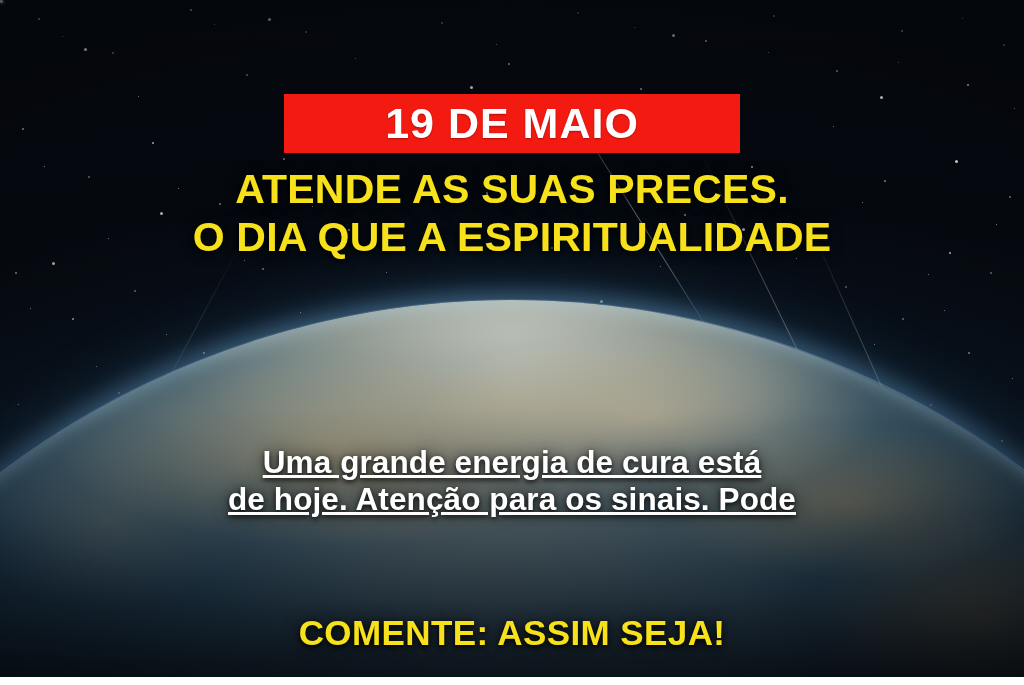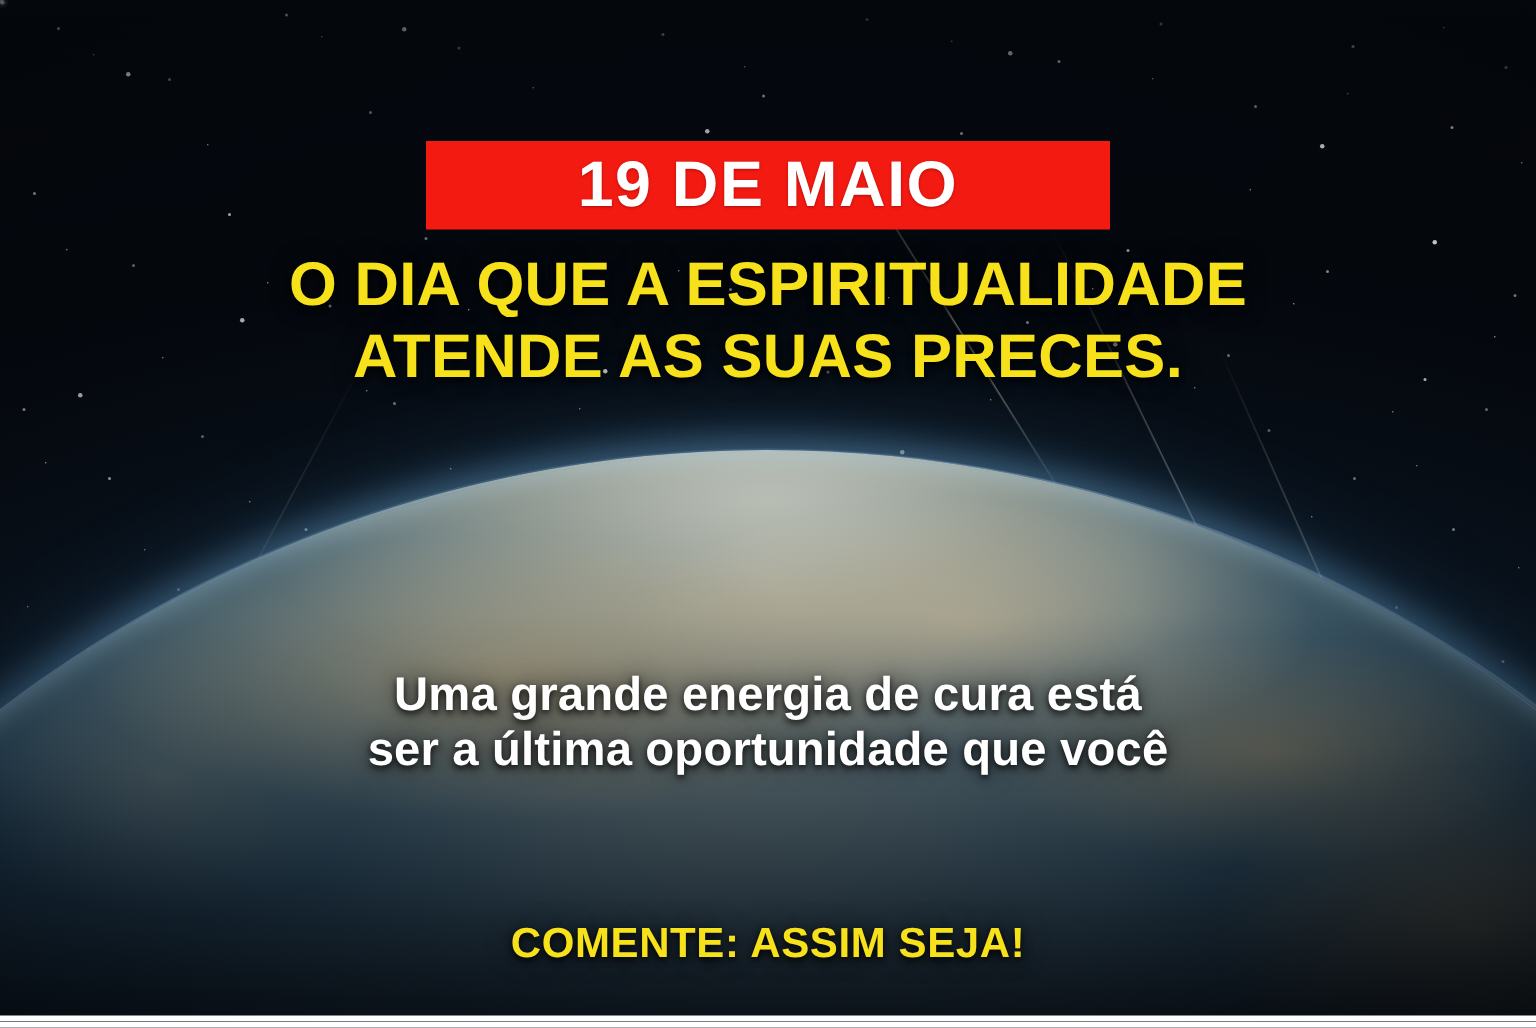--- a/index.html
+++ b/index.html
@@ -213,26 +213,26 @@
     font-size:31.5px;
     font-weight:bold;
     line-height:1.19;
     color:#ffffff;
     letter-spacing:.1px;
     text-shadow:
       0 2px 5px rgba(0,0,0,.85),
       0 0 16px rgba(0,0,0,.65);
     padding:0 50px;
   }
-  .body-copy span{display:block; white-space:nowrap;}
+  .body-copy span{display:block; white-space:nowrap;text-decoration:underline;}
 
   .cta{
     position:absolute;
     left:0; right:0; top:615px;
-    font-size:28px;
+    font-size:35px;
     font-weight:bold;
     line-height:1;
     letter-spacing:.4px;
     text-shadow:
       0 2px 5px rgba(0,0,0,.9),
       0 0 16px rgba(0,0,0,.6);
   }
 
   .bottom-strip{
     position:absolute;
@@ -267,26 +267,26 @@
 
   <div class="vignette"></div>
 
   <div class="content">
 
     <div class="date-banner" style="background: rgb(243, 26, 18);">
       <div class="date-banner-text" style="color: rgb(255, 255, 255);">19 DE MAIO</div>
     </div>
 
     <div class="headline" style="color: rgb(246, 225, 27);">
+      <span>ATENDE AS SUAS PRECES.</span>
       <span>O DIA QUE A ESPIRITUALIDADE</span>
-      <span>ATENDE AS SUAS PRECES.</span>
     </div>
 
     <div class="body-copy" style="color: rgb(255, 255, 255);">
       <span>Uma grande energia de cura está</span>
-      <span>ser a última oportunidade que você</span>
+      <span>de hoje. Atenção para os sinais. Pode</span>
     </div>
 
     <div class="cta" style="color: rgb(246, 225, 27);">COMENTE: ASSIM SEJA!</div>
   </div>
 
   <div class="bottom-strip" style="background: rgb(255, 255, 255);"></div>
 </div>
 
 </body></html>

